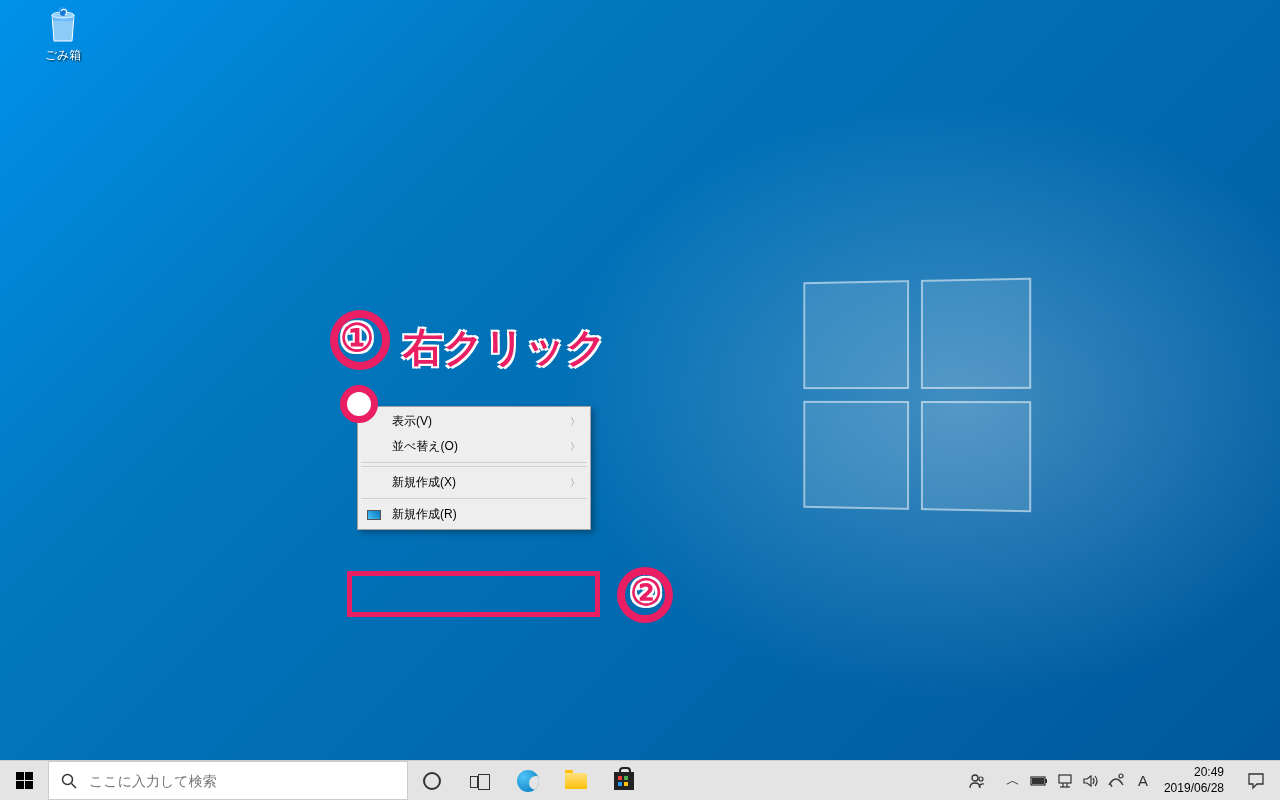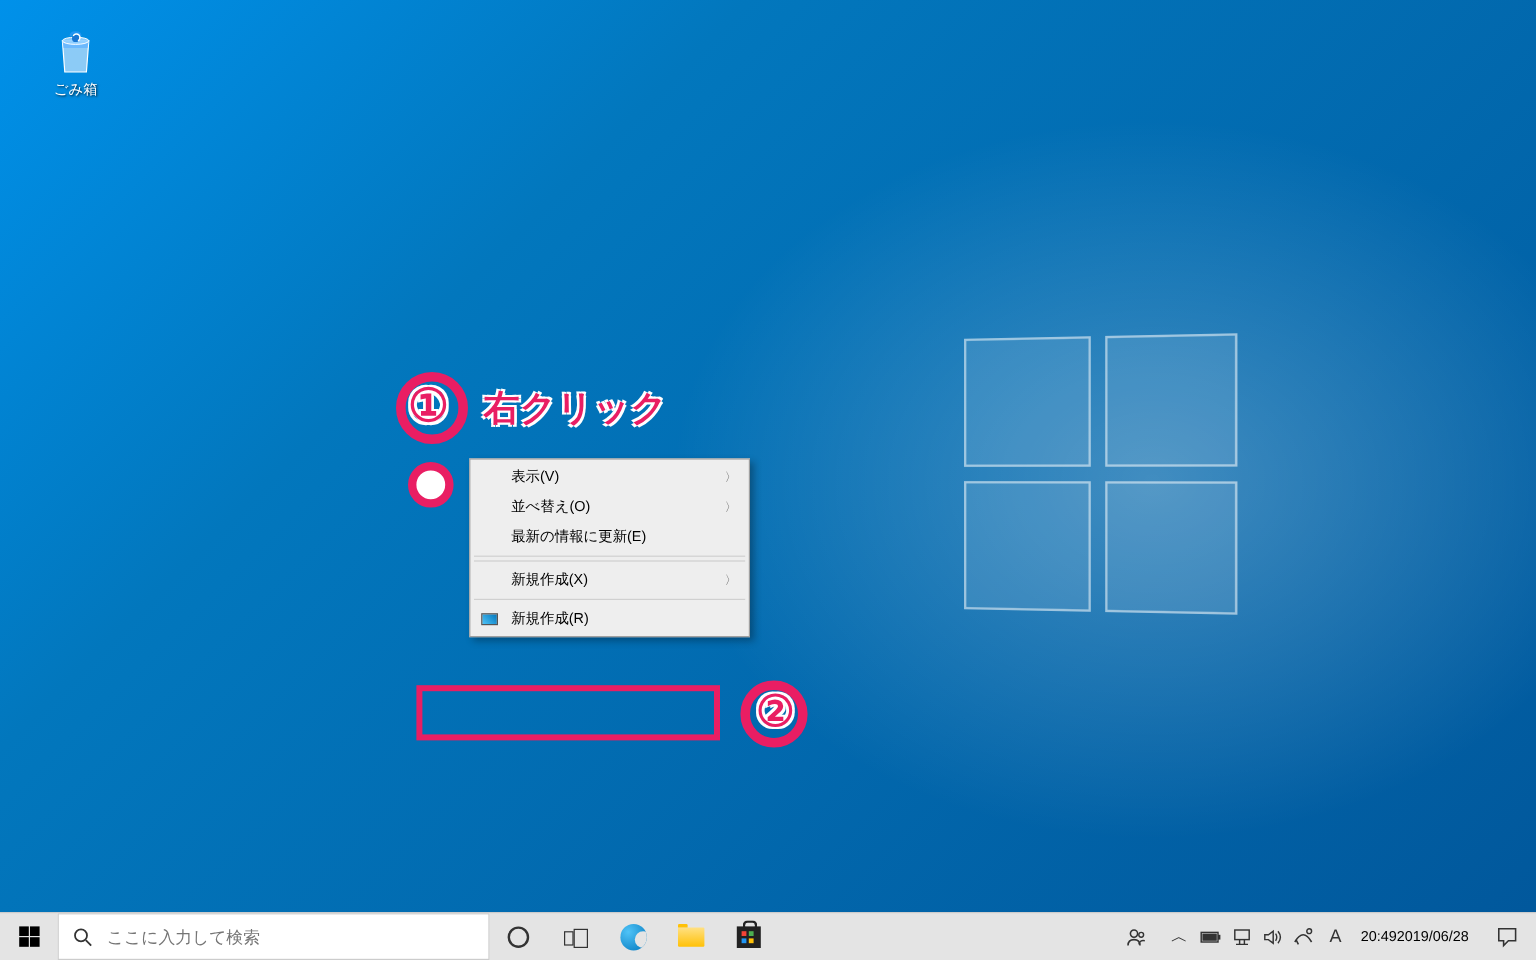--- a/index.html
+++ b/index.html
@@ -35,21 +35,21 @@
       transform: perspective(800px) rotateY(-8deg);
     }
     .win-logo div {
       background: rgba(255,255,255,0.1);
       border: 2px solid rgba(255,255,255,0.5);
     }
     
     
     .desktop-icon {
       position: absolute;
-      top: 22px;
+      top: 3px;
       left: 25px;
       width: 76px;
       text-align: center;
       cursor: pointer;
     }
     .recycle-bin-icon {
       width: 42px;
       height: 42px;
       margin: 0 auto 2px;
       position: relative;
@@ -58,27 +58,26 @@
     .desktop-icon-label {
       color: white;
       font-size: 12px;
       text-shadow: 1px 1px 2px rgba(0,0,0,0.8);
     }
     
     
     .context-menu {
       position: absolute;
       left: 357px;
-      top: 382px;
+      top: 406px;
       width: 234px;
       background: #eeeeee;
       border: 1px solid #a0a0a0;
       box-shadow: 3px 3px 6px rgba(0,0,0,0.3);
       padding: 2px;
-      margin-left: 34px;
     }
     .menu-item {
       padding: 4px 28px 4px 32px;
       font-size: 12px;
       color: #000;
       cursor: pointer;
       position: relative;
       display: flex;
       align-items: center;
     }
@@ -136,21 +135,21 @@
       width: 38px; height: 38px;
       border: 7px solid #e91e63;
       border-radius: 50%;
       background: white;
       pointer-events: none;
     }
     .annotation-text {
       position: absolute;
       color: #e91e63;
       font-weight: bold;
-      font-size: 30px;
+      font-size: 40px;
       text-shadow: 2px 2px 0 white, -2px -2px 0 white, 2px -2px 0 white, -2px 2px 0 white;
       pointer-events: none;
     }
     .ann-text-1 { left: 403px; top: 320px; }
     .annotation-number-1 {
       position: absolute;
       left: 340px; top: 316px;
       color: #e91e63;
       font-weight: bold;
       font-size: 38px;
@@ -243,26 +242,26 @@
       height: 40px;
       display: flex;
       align-items: center;
       justify-content: center;
       cursor: pointer;
       font-size: 14px;
       color: #333;
     }
     .clock {
       padding: 0 8px;
-      text-align: left;
+      text-align: right;
       font-size: 12px;
       color: #000;
       line-height: 1.3;
       display: flex;
-      flex-direction: row;
+      flex-direction: column;
       justify-content: center;
       cursor: pointer;
     }
     .notification-btn {
       width: 48px;
       display: flex;
       align-items: center;
       justify-content: center;
       cursor: pointer;
     }
@@ -370,23 +369,20 @@
 
   <div class="context-menu">
     <div class="menu-item">
       <span>表示(V)</span>
       <span class="arrow">〉</span>
     </div>
     <div class="menu-item">
       <span>並べ替え(O)</span>
       <span class="arrow">〉</span>
     </div>
-    <div class="menu-item">
-      <span>最新の情報に更新(E)</span>
-    </div>
     <div class="menu-separator"></div>
     <div class="menu-separator"></div>
     <div class="menu-item">
       <span>新規作成(X)</span>
       <span class="arrow">〉</span>
     </div>
     <div class="menu-separator"></div>
     <div class="menu-item">
       <span class="menu-icon">
           <span class="icon-personalize"></span>

